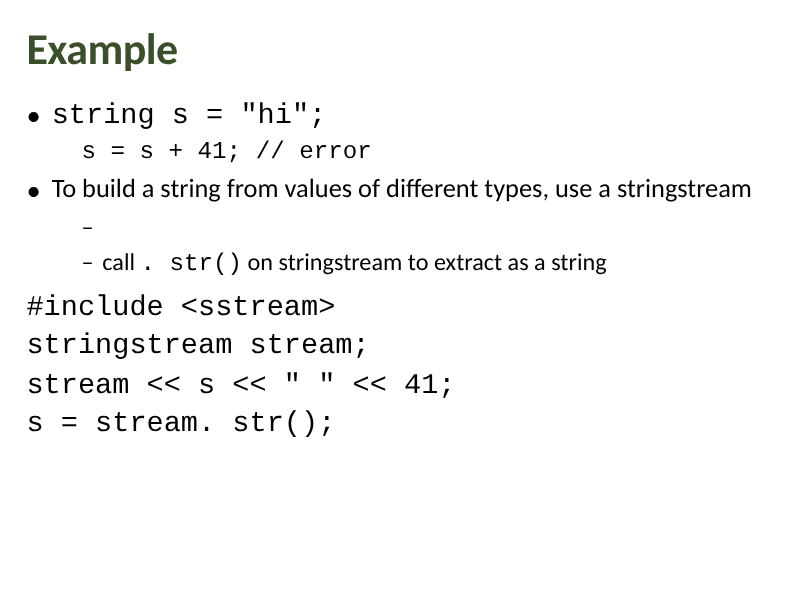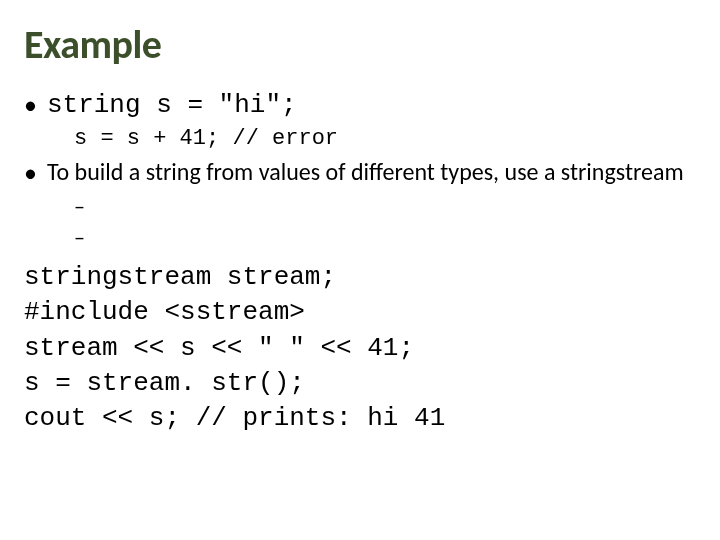--- a/index.html
+++ b/index.html
@@ -85,21 +85,23 @@
 <div class="bullet-row">
   <span class="bullet">•</span>
   <span class="b-text">To build a string from values of different types, use a stringstream</span>
 </div>
 
 <div class="sub-row">
   <span class="dash">–</span>
 </div>
 <div class="sub-row">
   <span class="dash">–</span>
+  <span class="sub-text">
+    <span>call </span><span class="code-sm">. str()</span><span>  on stringstream to extract as a string</span>
+  </span>
 </div>
 
 <div class="block">
+  <div class="block-line">#include &lt;sstream&gt;</div>
   <div class="block-line">stringstream stream;</div>
-  <div class="block-line">#include &lt;sstream&gt;</div>
   <div class="block-line">stream &lt;&lt; s &lt;&lt; " "  &lt;&lt; 41;</div>
   <div class="block-line">s = stream. str();</div>
-  <div class="block-line">cout &lt;&lt; s;  // prints: hi 41</div>
 </div>
 
 </body></html>

